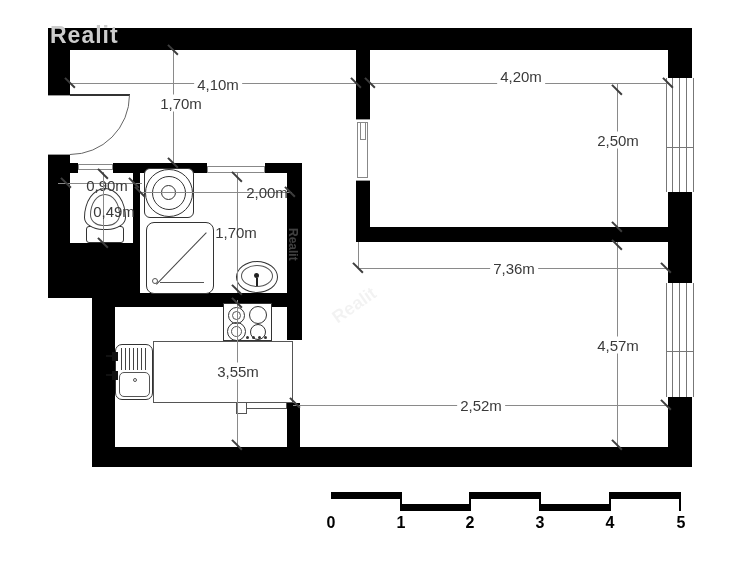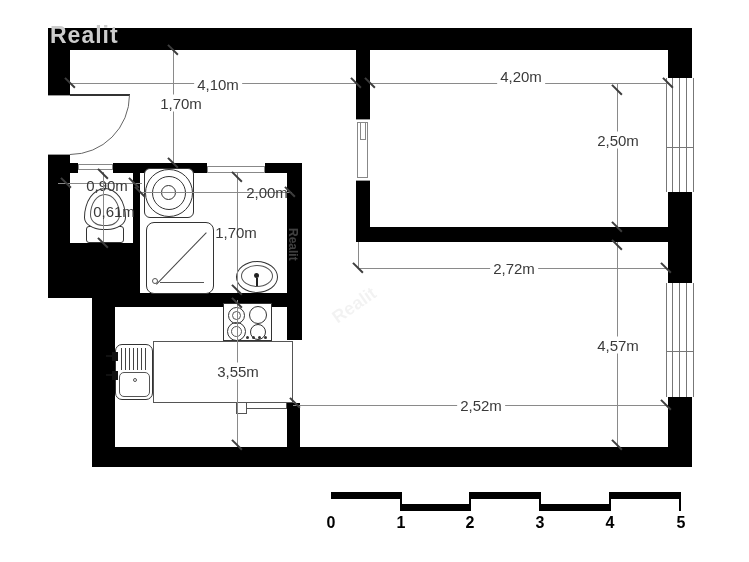--- a/index.html
+++ b/index.html
@@ -157,42 +157,42 @@
   <span class="dim-label" style="left:618px;top:140px;">2,50m</span>
 
   <div class="dline" style="left:58px;top:183px;width:84px;height:1px;"></div>
   <div class="tick" style="left:65px;top:176px;"></div>
   <div class="tick" style="left:133px;top:176px;"></div>
   <span class="dim-label nobg" style="left:107px;top:185px;">0,90m</span>
 
   <div class="dline" style="left:103px;top:172px;width:1px;height:71px;"></div>
   <div class="tick" style="left:102px;top:167px;"></div>
   <div class="tick" style="left:102px;top:236px;"></div>
-  <span class="dim-label nobg" style="left:114px;top:211px;">0,61m</span>
+  <span class="dim-label nobg" style="left:114px;top:211px;">0,49m</span>
 
   <div class="dline" style="left:140px;top:192px;width:152px;height:1px;z-index:3;"></div>
   <div class="tick" style="left:139px;top:185px;z-index:3;"></div>
   <div class="tick" style="left:289px;top:185px;z-index:3;"></div>
   <span class="dim-label nobg" style="left:231px;top:192px;z-index:3;margin-left:36px;">2,00m</span>
 
   <div class="dline" style="left:237px;top:173px;width:1px;height:120px;z-index:3;"></div>
   <div class="tick" style="left:236px;top:170px;z-index:3;"></div>
   <div class="tick" style="left:236px;top:283px;z-index:3;"></div>
   <span class="dim-label nobg" style="left:236px;top:232px;z-index:3;">1,70m</span>
 
   <div class="dline" style="left:237px;top:300px;width:1px;height:147px;z-index:3;"></div>
   <div class="tick" style="left:236px;top:296px;z-index:3;"></div>
   <div class="tick" style="left:236px;top:438px;z-index:3;"></div>
   <span class="dim-label" style="left:238px;top:371px;z-index:3;">3,55m</span>
 
   <div class="dline" style="left:358px;top:268px;width:310px;height:1px;"></div>
   <div class="dline" style="left:358px;top:242px;width:1px;height:26px;"></div>
   <div class="tick" style="left:357px;top:261px;"></div>
   <div class="tick" style="left:665px;top:261px;"></div>
-  <span class="dim-label" style="left:514px;top:268px;">2,72m</span>
+  <span class="dim-label" style="left:514px;top:268px;">7,36m</span>
 
   <div class="dline" style="left:617px;top:242px;width:1px;height:205px;"></div>
   <div class="tick" style="left:616px;top:238px;"></div>
   <div class="tick" style="left:616px;top:438px;"></div>
   <span class="dim-label" style="left:618px;top:345px;">4,57m</span>
 
   <div class="dline" style="left:293px;top:405px;width:375px;height:1px;"></div>
   <div class="tick" style="left:294px;top:396px;"></div>
   <div class="tick" style="left:665px;top:398px;"></div>
   <span class="dim-label" style="left:481px;top:405px;">2,52m</span>

